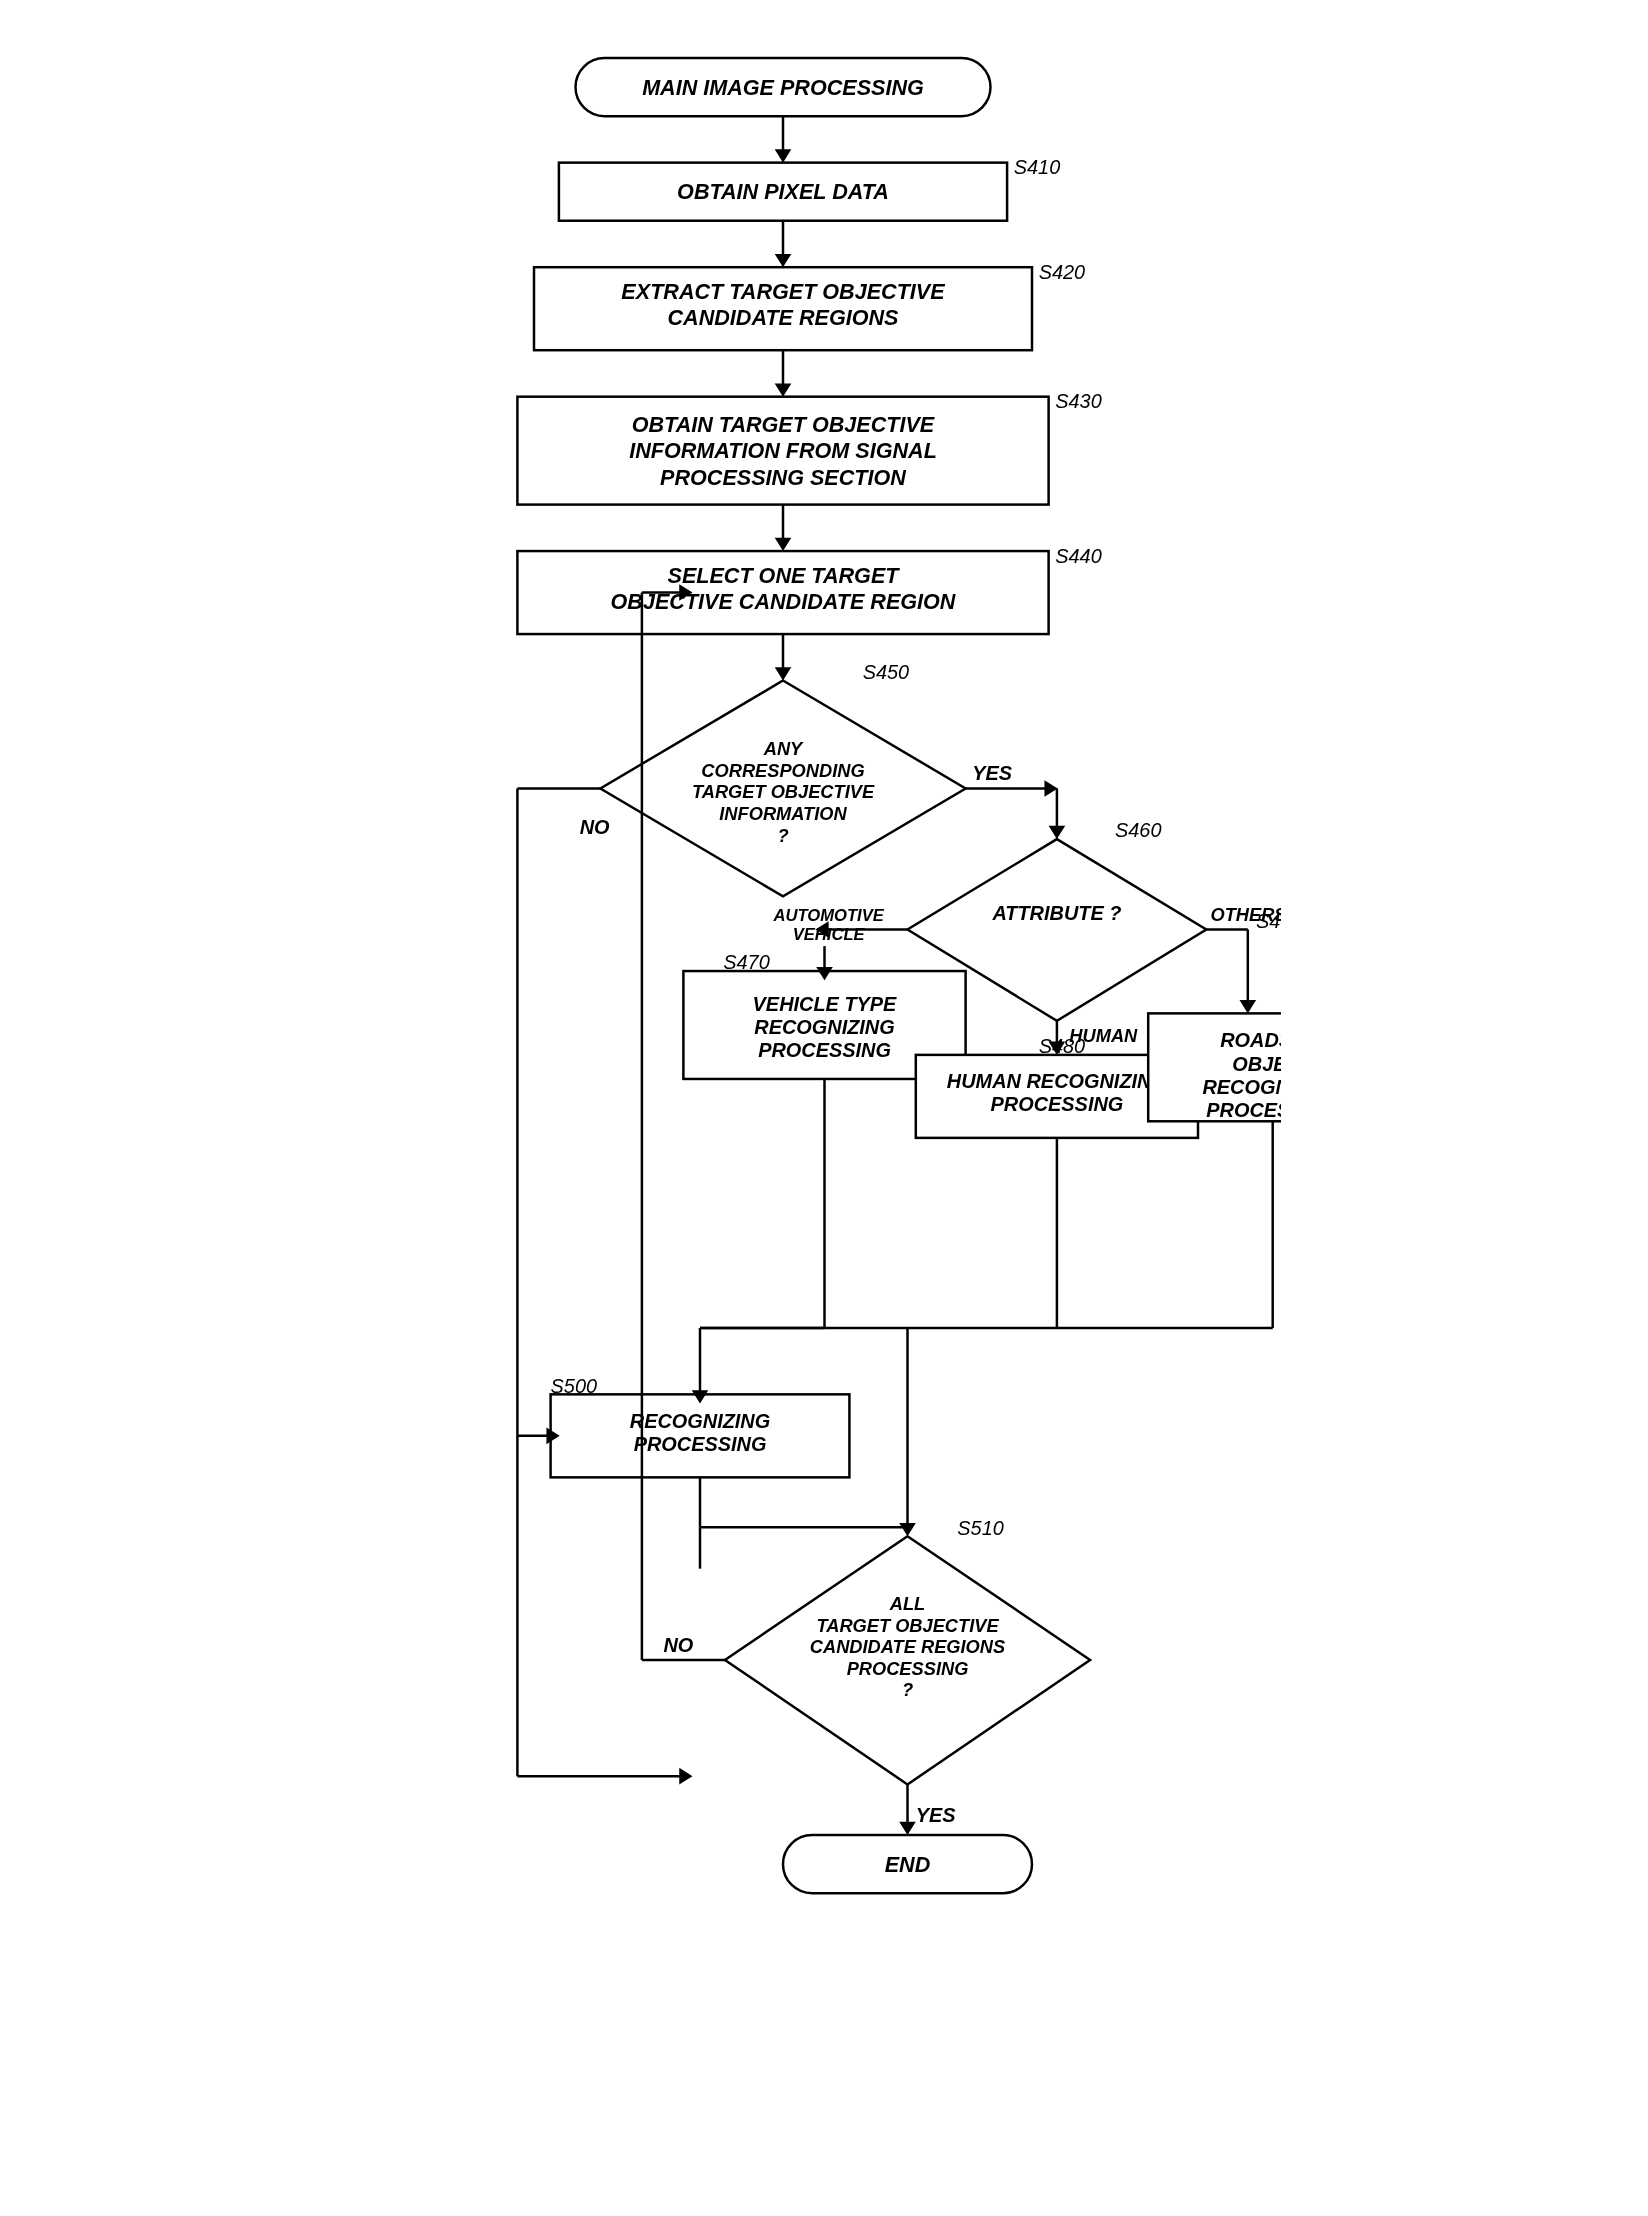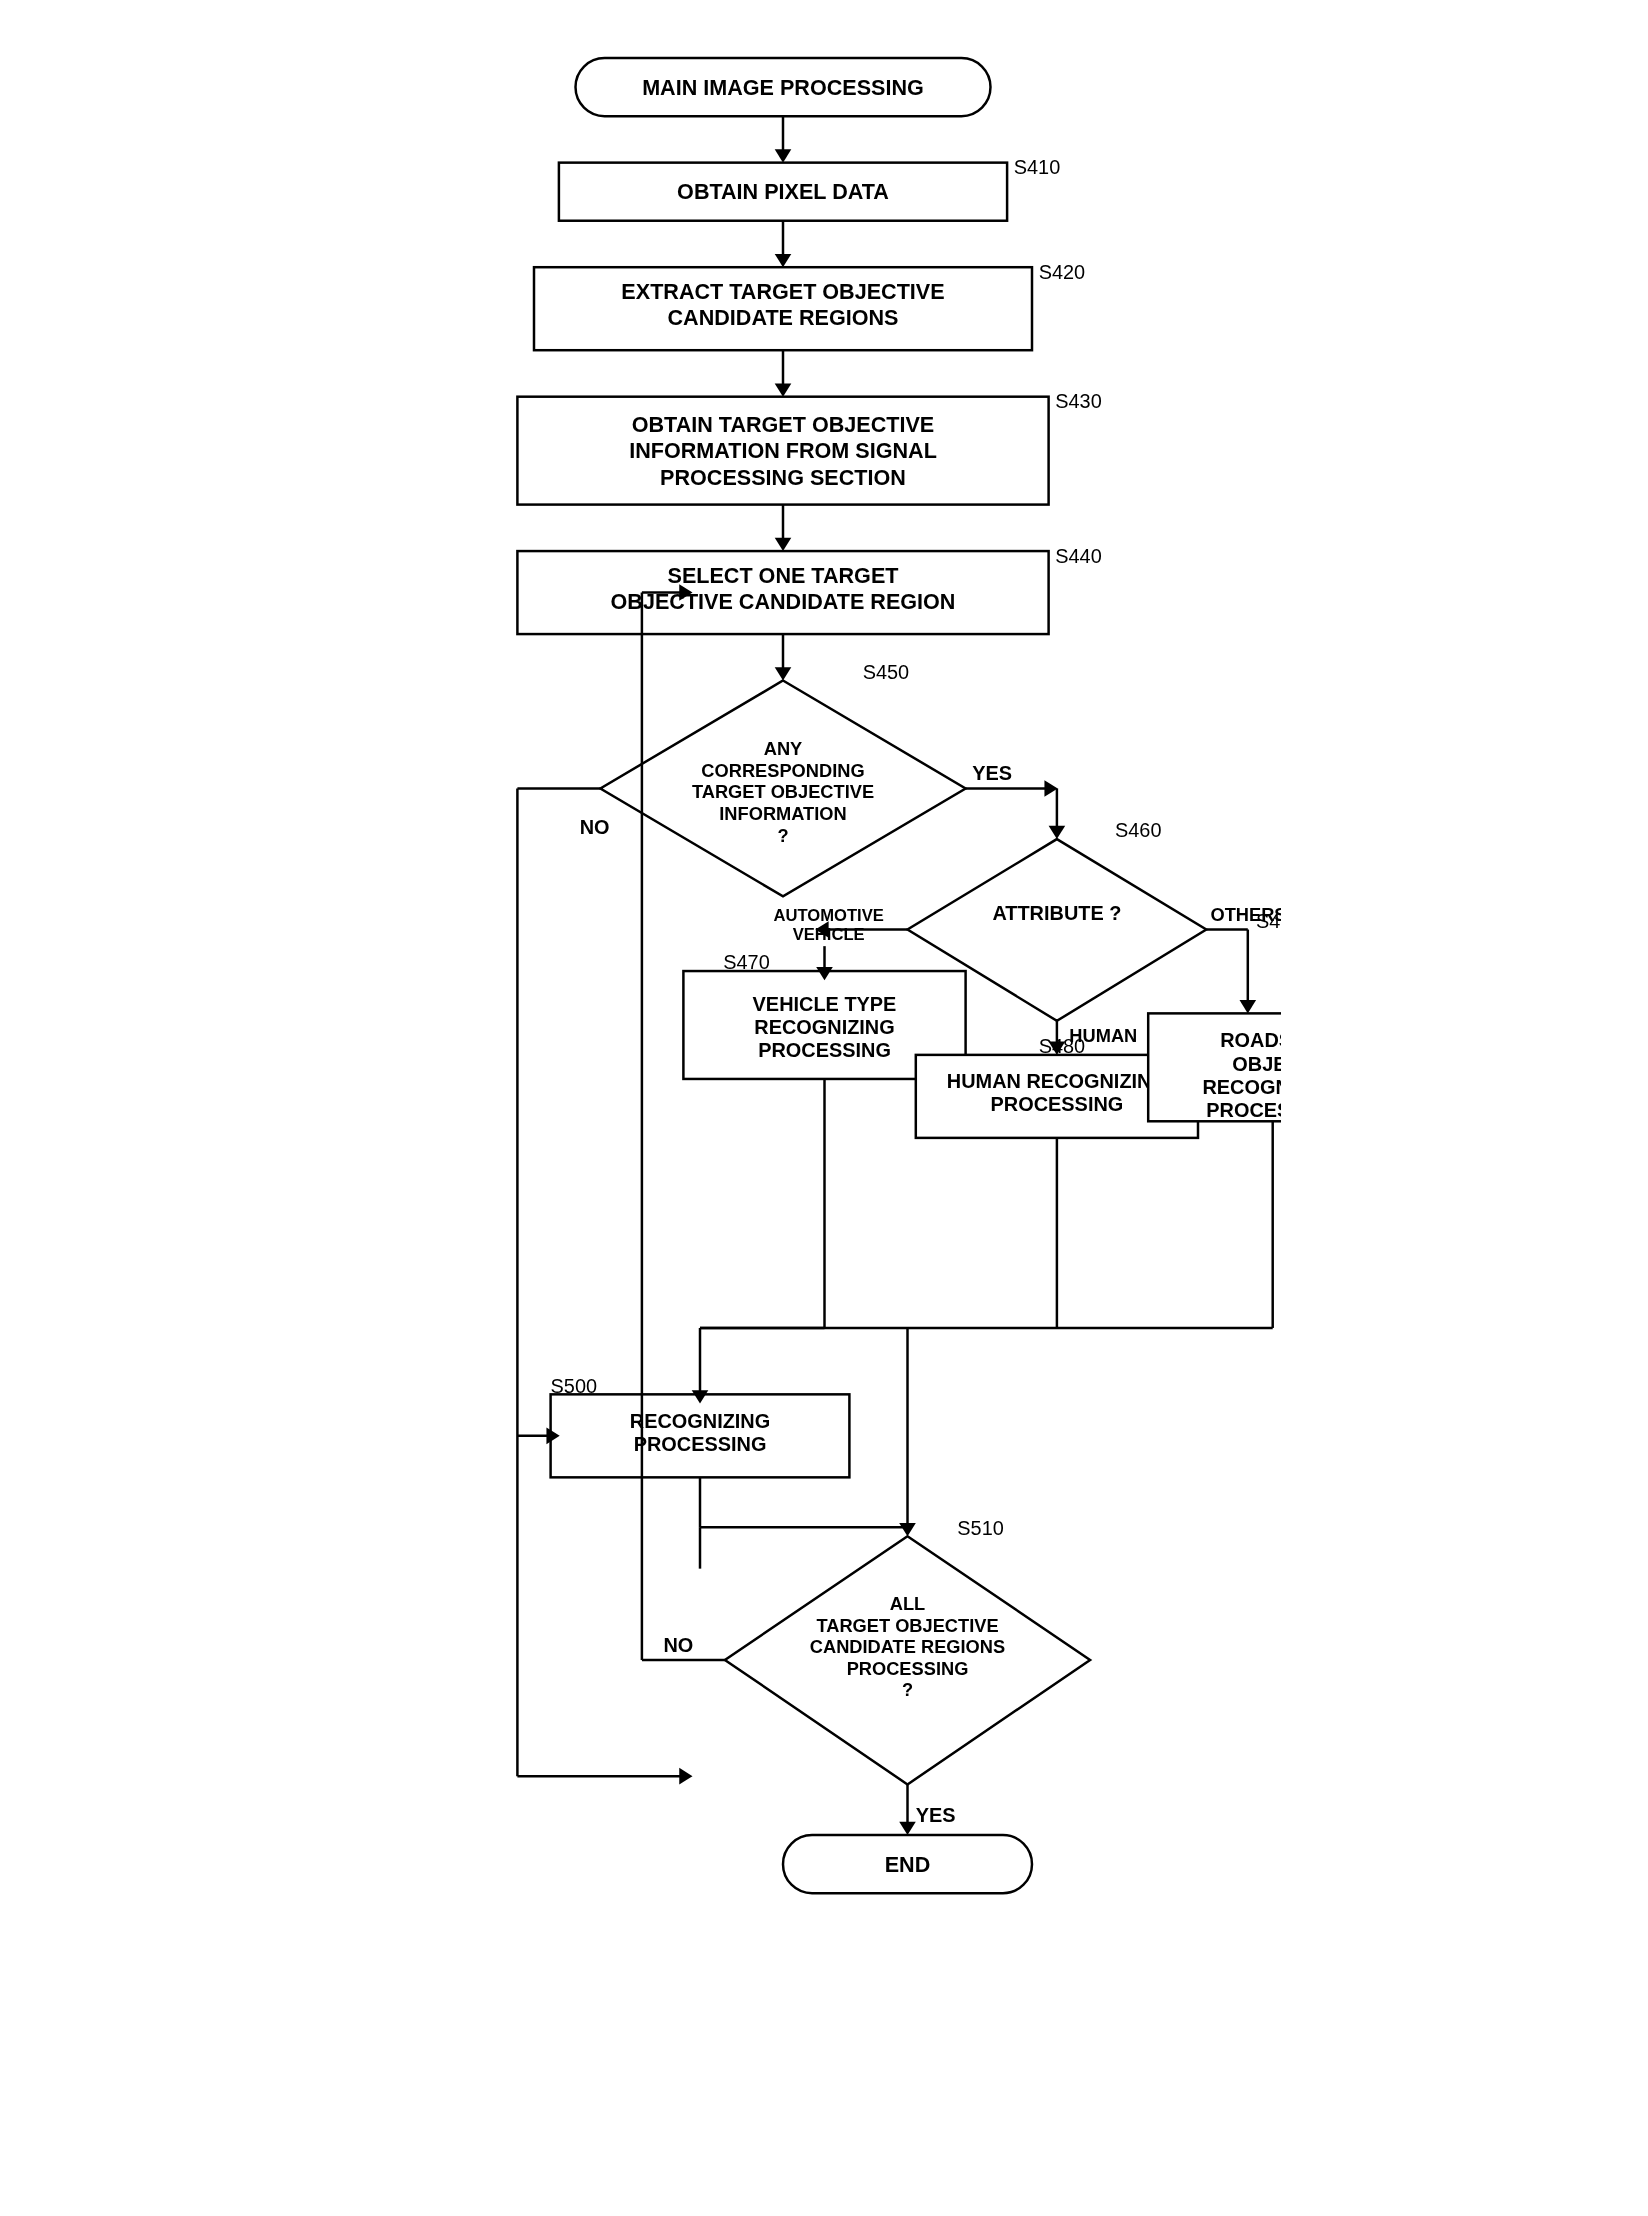--- a/index.html
+++ b/index.html
@@ -10,20 +10,21 @@
       min-height: 2216px;
       display: flex;
       justify-content: center;
       align-items: flex-start;
       padding: 33px 0;
     }
     .flowchart {
       position: relative;
       width: 913px;
       margin: 0 auto;
+      font-style: italic;
     }
   </style>
 </head>
 <body>
 
 <div class="flowchart">
   <svg width="913" height="2150" viewBox="0 0 1100 2590" xmlns="http://www.w3.org/2000/svg" style="font-family: Arial, sans-serif;">
 
     <rect x="250" y="30" width="500" height="70" rx="35" ry="35" fill="white" stroke="black" stroke-width="3"></rect>
     <text x="500" y="75" text-anchor="middle" font-size="26" font-weight="bold">MAIN IMAGE PROCESSING</text>

